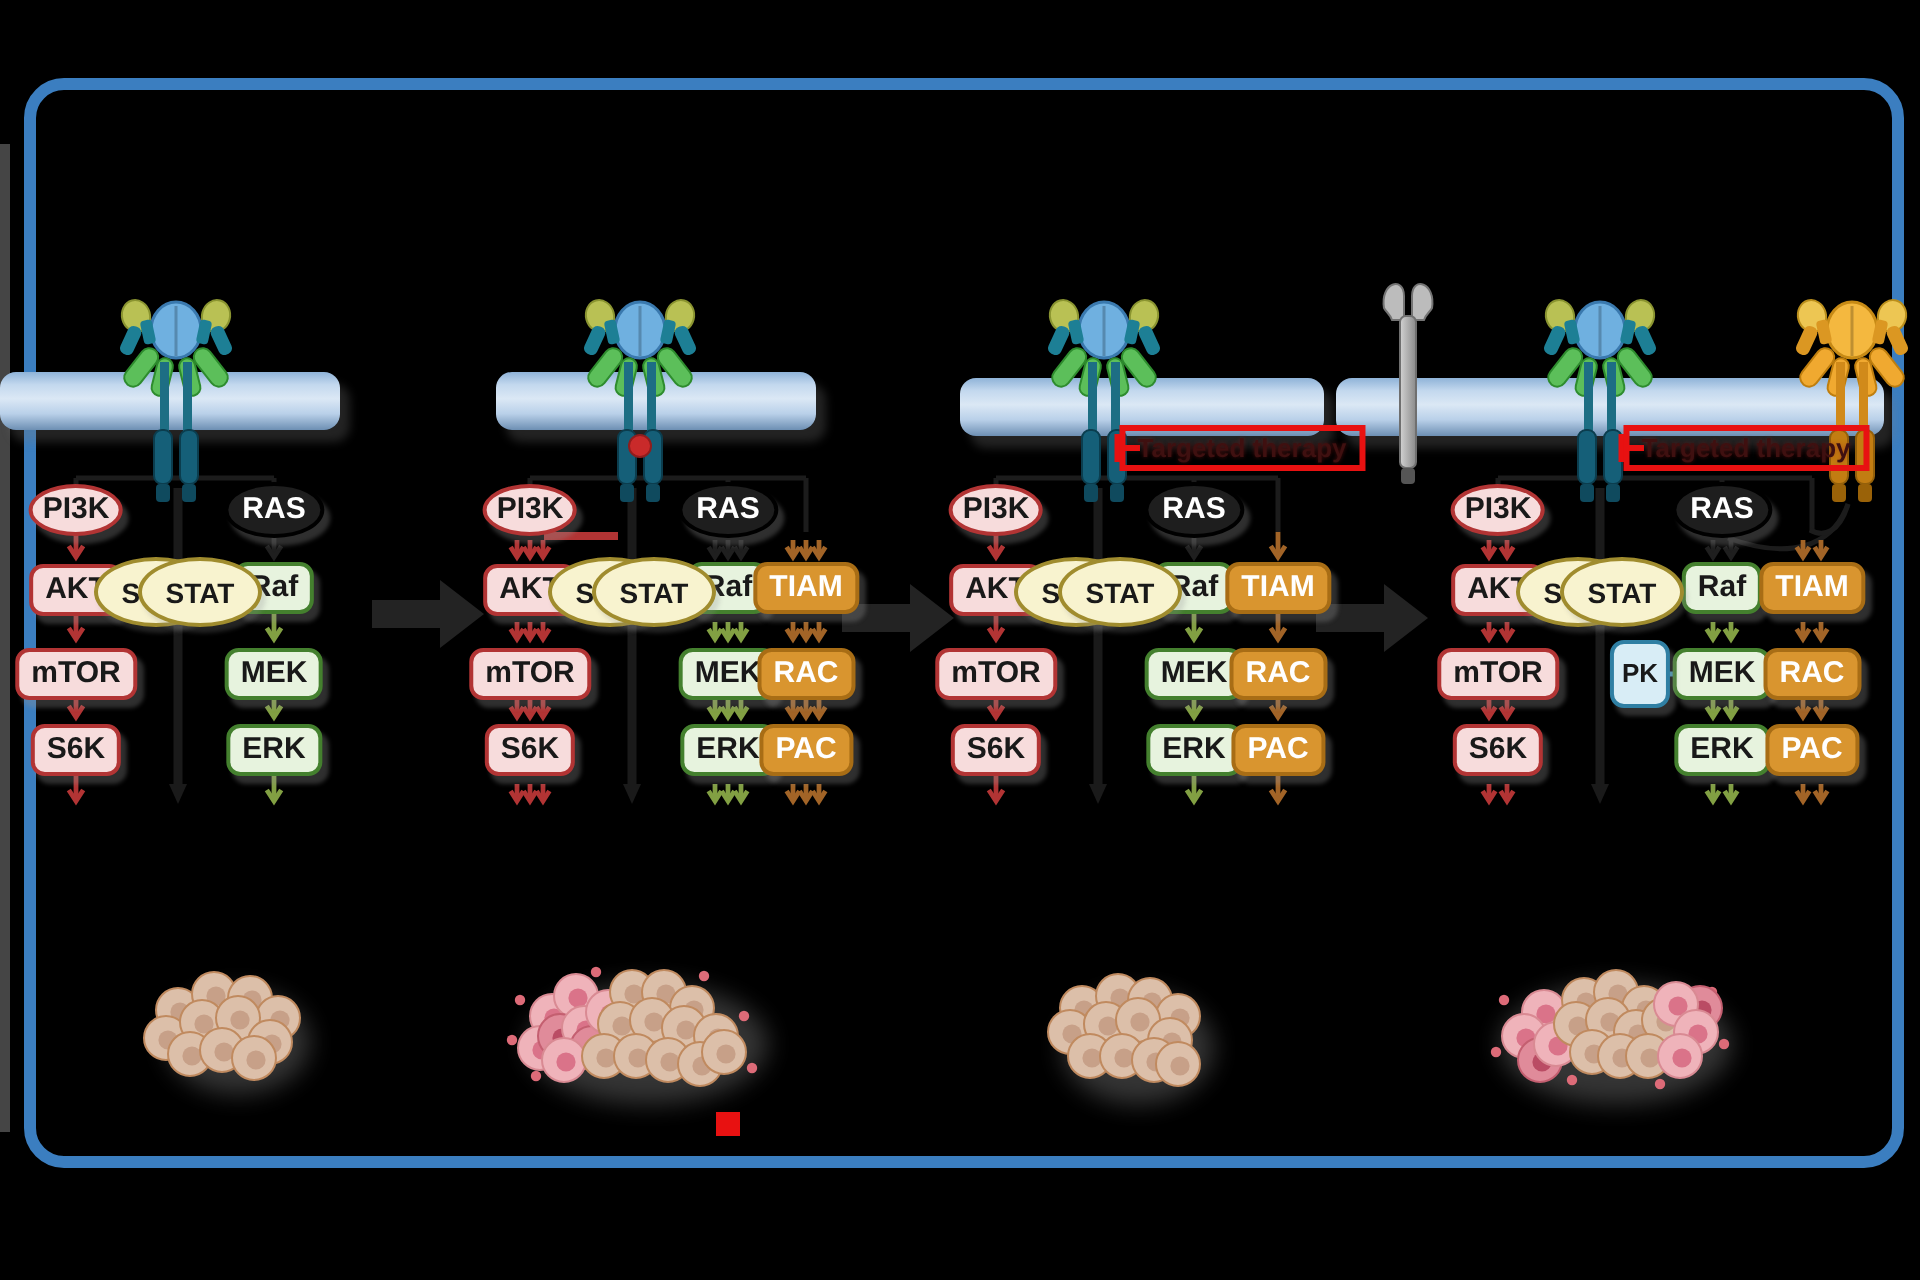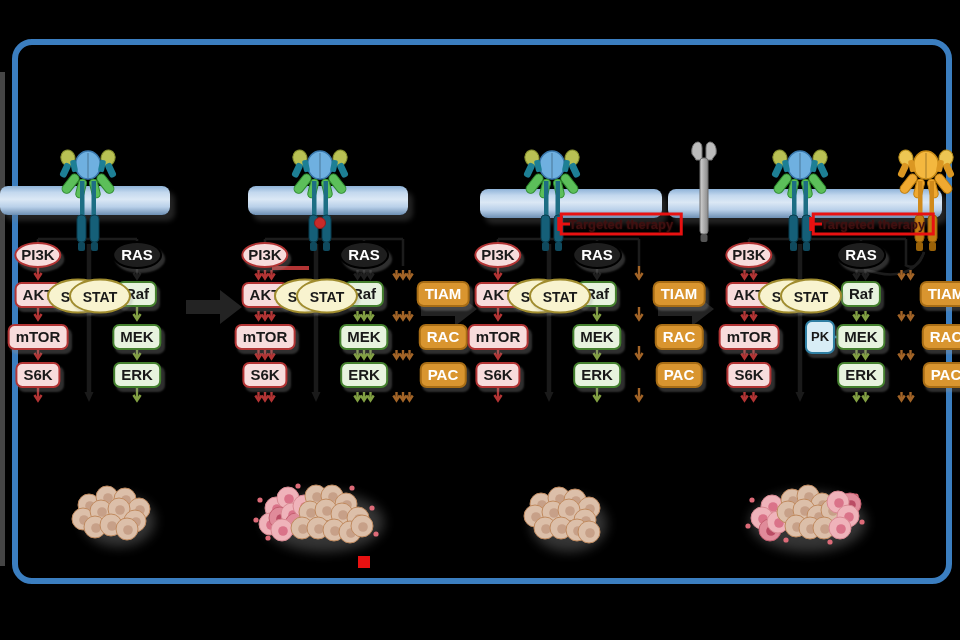--- a/index.html
+++ b/index.html
@@ -12,21 +12,21 @@
     background:linear-gradient(180deg,#8fb3d8 0%,#c3d8ee 22%,#dbe8f5 46%,#b9d0e9 72%,#6d8fb3 100%);
     box-shadow:5px 6px 5px rgba(125,125,125,.28);}
   svg.art{position:absolute;left:0;top:0;z-index:2;}
   .node{position:absolute;transform:translate(-50%,-50%);z-index:3;white-space:nowrap;
         font-weight:bold;font-size:15px;color:#191919;text-align:right;
         padding:1px 6px;border-radius:7px;line-height:20px;
         box-shadow:3px 4px 2px rgba(145,145,145,.32);}
   .red{background:#f7dcdc;border:2px solid #b23434;}
   .pi3k{border-radius:50%;padding:1px 5px;}
   .green{background:#e7f3de;border:2px solid #44802e;}
-  .orange{background:#d9952f;border:2px solid #a86d15;color:#fff;margin-left:40px;}
+  .orange{background:#d9952f;border:2px solid #a86d15;color:#fff;}
   .blue{background:#d8edf6;border:2px solid #2f7fa3;font-size:13px;padding:5px 4px;}
   .ras{background:#1e1e1e;border:2px solid #000;color:#fff;border-radius:50%;padding:2px 7px;}
   .stat{width:46px;height:29px;border-radius:50%;background:#f8f3cf;border:2px solid #a08c2e;
         display:flex;align-items:center;justify-content:center;font-size:14px;
         box-shadow:2px 3px 2px rgba(145,145,145,.25);}
   .statL{z-index:3}.statR{z-index:4}
   .therapy{position:absolute;transform:translate(-50%,-50%);z-index:4;border:3px solid #e81111;
         color:#3f1010;font-weight:bold;font-size:13px;padding:1px 6px;white-space:nowrap;
         text-shadow:0 0 2px rgba(150,25,25,.45);}
   .legendsq{position:absolute;left:358px;top:556px;width:12px;height:12px;background:#e81111;z-index:3;}

